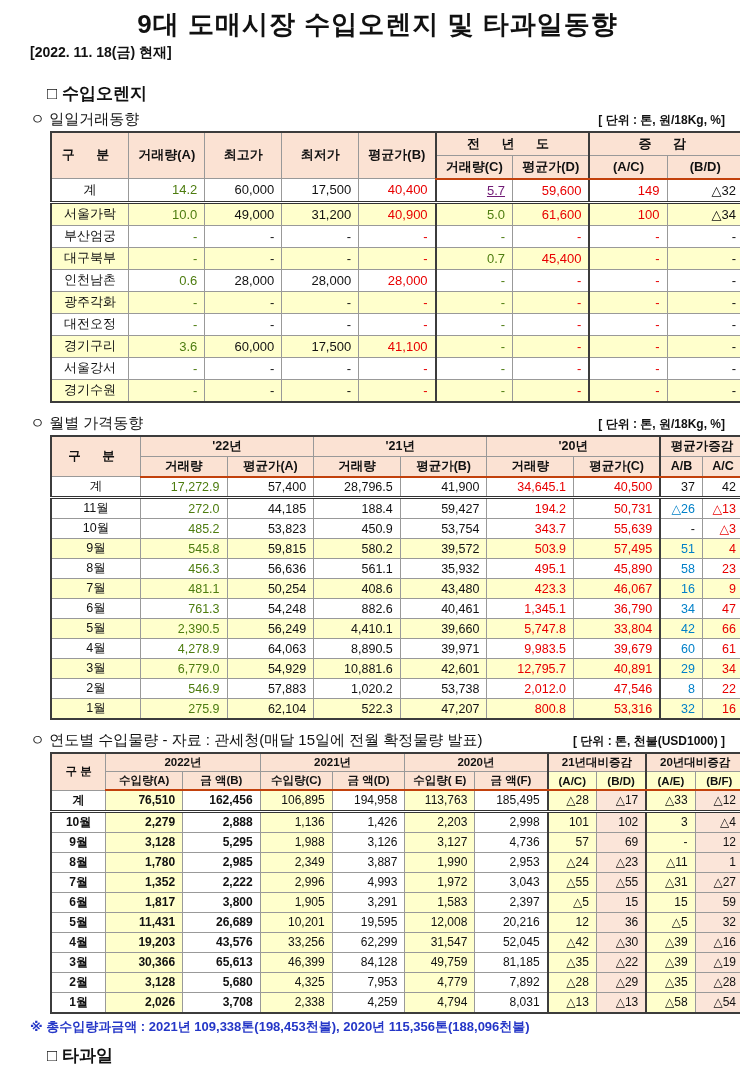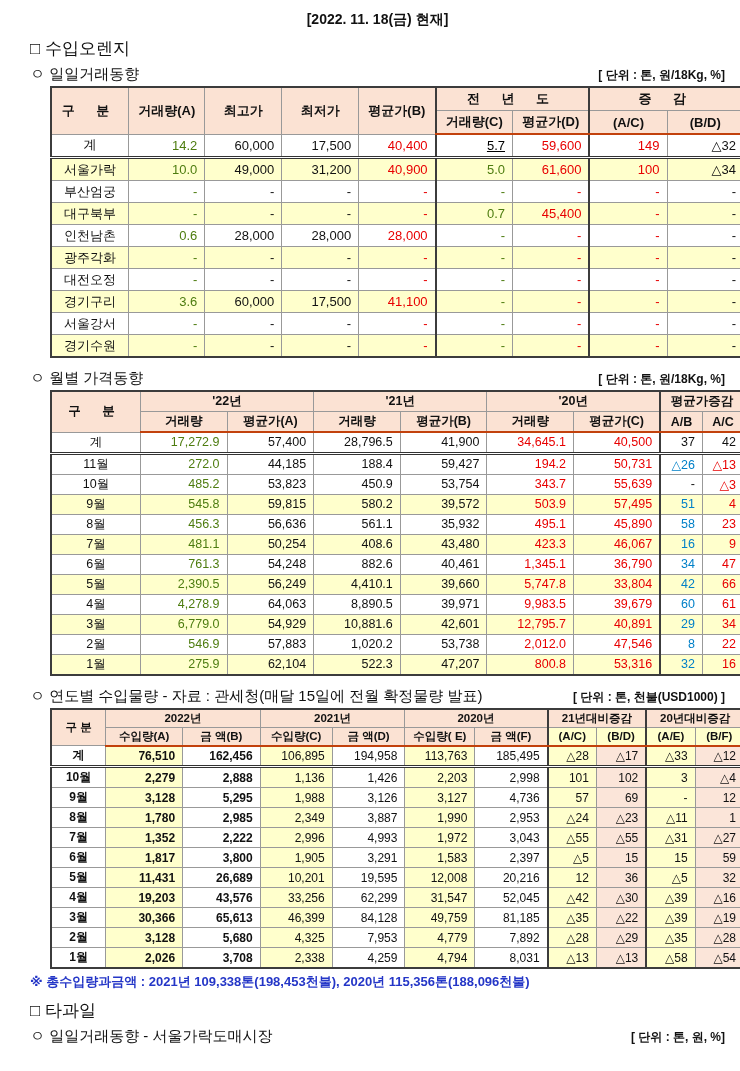--- a/index.html
+++ b/index.html
@@ -1,20 +1,20 @@
 <!DOCTYPE html>
 <html><head>
 <meta charset="utf-8">
 <style>
   html,body{margin:0;padding:0;background:#fff;}
   body{width:740px;height:1071px;box-sizing:border-box;padding:8px 15px 0 30px;
        font-family:"Liberation Sans","DejaVu Sans",sans-serif;color:#111;}
   .title{text-align:center;font-size:26px;font-weight:bold;letter-spacing:1px;line-height:1.25;}
-  .date-note{text-align:center;font-size:14px;font-weight:600;margin:3px 0 8px;}
-  .sec-h{font-size:17px;font-weight:normal;margin:8px 0 0;}
+  .date-note{text-align:left;font-size:14px;font-weight:600;margin:3px 0 20px;}
+  .sec-h{font-size:17px;font-weight:bold;margin:8px 17px 0;}
   .sub-row{display:flex;justify-content:space-between;align-items:flex-end;margin:5px 0 2px;gap:23px;}
   .sub{font-size:15px;}
   .unit{font-size:12px;font-weight:600;}
   table{width:100%;border-collapse:collapse;table-layout:fixed;border:2px solid #3c3c3c;margin-left:20px;}
   th,td{border:1px solid #999;overflow:hidden;white-space:nowrap;padding:1px 0;}
   thead th{background:#fbe2d3;font-weight:bold;text-align:center;}
   thead tr:last-child th{border-bottom:2px solid #c2410c;}
   tbody td{background:#fff;}
   .lab{text-align:center;}
   .num{text-align:right;padding-right:7px;}
@@ -27,31 +27,32 @@
   .hsplit{border-bottom:1px dotted #888;}
   tr.hl td{background:#ffffcc;}
   tr.total td{border-bottom:3px double #333;}
   #t1 thead th{font-size:13px;height:20px;}
   #t1 tbody td{font-size:13px;height:19px;}
   #t2 thead th{font-size:12.5px;height:15px;}
   #t2 tbody td{font-size:12.5px;height:15px;}
   #t3 thead th{font-size:11.5px;height:12px;}
   #t3 tbody td{font-size:12px;height:13px;}
   
-  #t1 tbody tr.total td:nth-child(6){color:#000000;text-decoration:underline;}
+  #t1 tbody tr.total td:nth-child(6){color:#701a75;text-decoration:underline;}
   #t2 tbody tr.total td:nth-child(8),#t2 tbody tr.total td:nth-child(9){color:#111;}
   #t2 tbody tr:nth-child(3) td:nth-child(8){color:#111;}
   .note{font-size:13px;font-weight:bold;color:#2436c7;margin:4px 0 2px;}
   .mt{margin-top:11px;}
 </style>
 </head>
 <body>
 
 <div class="page">
 
+  <div class="title">9대 도매시장 수입오렌지 및 타과일동향</div>
   <div class="date-note">[2022. 11. 18(금) 현재]</div>
 
   <div class="sec-h">□ 수입오렌지</div>
 
   <div class="sub-row">
     <span class="sub">ㅇ 일일거래동향</span>
     <span class="unit">[ 단위 : 톤, 원/18Kg, %]</span>
   </div>
 
   <table id="t1">

